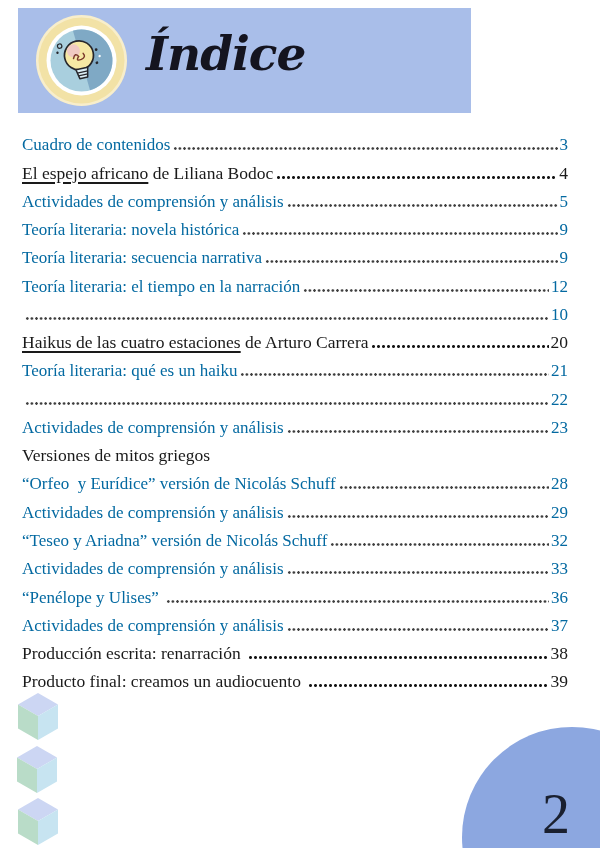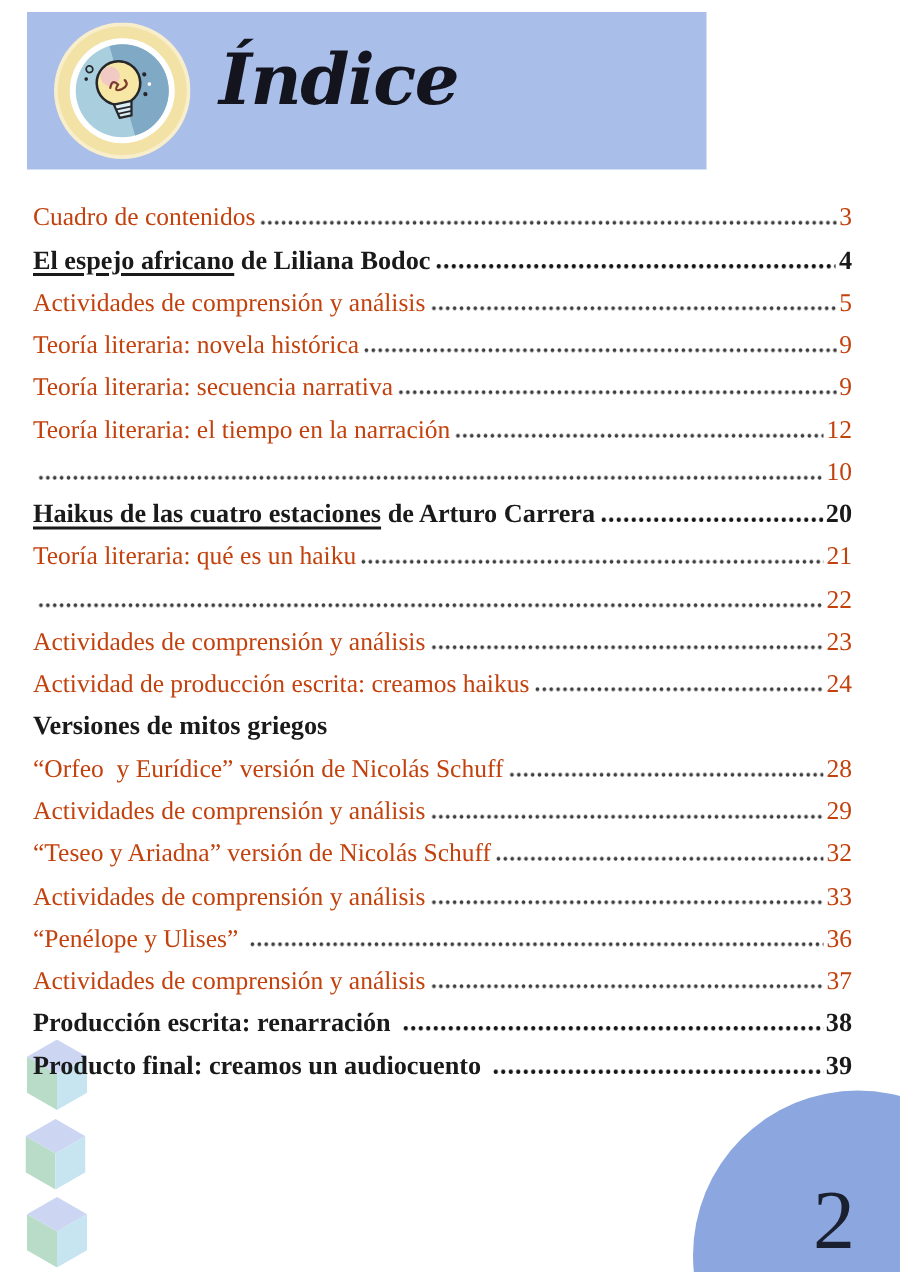--- a/index.html
+++ b/index.html
@@ -19,33 +19,33 @@
     position:absolute; left:128px; top:20px;
     font-family:"DejaVu Serif","Liberation Serif",serif;
     font-style:italic; font-weight:600; font-size:47px; line-height:1.1;
     color:#14141f; letter-spacing:-1px;
   }
 
   
   .toc{ position:absolute; left:22px; top:128px; width:546px; z-index:2; }
   .toc-row{
     height:28.27px; display:flex; align-items:flex-end;
-    font-size:17px; color:#c2410c; white-space:pre;
+    font-size:17px; color:#0369a1; white-space:pre;
   }
   .toc-label{ line-height:23px; }
   .toc-pg{ line-height:23px; }
   .toc-row .t{
     text-decoration:underline; text-decoration-thickness:1.5px; text-underline-offset:3px;
   }
   .dots{
     flex:1; height:3px; margin:0 2px 6px 3px;
     background-image:radial-gradient(circle,#3f3f3f 1.05px,rgba(0,0,0,0) 1.5px);
     background-size:4.6px 3px; background-repeat:repeat-x; background-position:0 center;
   }
-  .toc-row.bold{ font-weight:bold; color:#1a1a1a; font-size:17.5px; }
+  .toc-row.bold{ font-weight:normal; color:#1a1a1a; font-size:17.5px; }
   .toc-row.bold .dots{
     background-image:radial-gradient(circle,#161616 1.2px,rgba(0,0,0,0) 1.7px);
     background-size:5px 3px;
   }
   .toc-row.noleader .dots, .toc-row.noleader .toc-pg{ visibility:hidden; }
 
   
   .cube{ position:absolute; width:40px; height:47px; z-index:1; }
   .cube.c1{ left:18px; top:693px; }
   .cube.c2{ left:17px; top:746px; }
@@ -136,25 +136,20 @@
     </div>
       <div class="toc-row">
       <span class="dots"></span>
       <span class="toc-pg">22</span>
     </div>
       <div class="toc-row">
       <span class="toc-label"><span class="r">Actividades de comprensión y análisis</span></span>
       <span class="dots"></span>
       <span class="toc-pg">23</span>
     </div>
-      <div class="toc-row">
-      <span class="toc-label"><span class="r">Actividad de producción escrita: creamos haikus</span></span>
-      <span class="dots"></span>
-      <span class="toc-pg">24</span>
-    </div>
       <div class="toc-row bold noleader">
       <span class="toc-label"><span class="r">Versiones de mitos griegos</span></span>
       <span class="dots"></span>
       <span class="toc-pg"></span>
     </div>
       <div class="toc-row">
       <span class="toc-label"><span class="r">“Orfeo&nbsp; y Eurídice” versión de Nicolás Schuff</span></span>
       <span class="dots"></span>
       <span class="toc-pg">28</span>
     </div>

